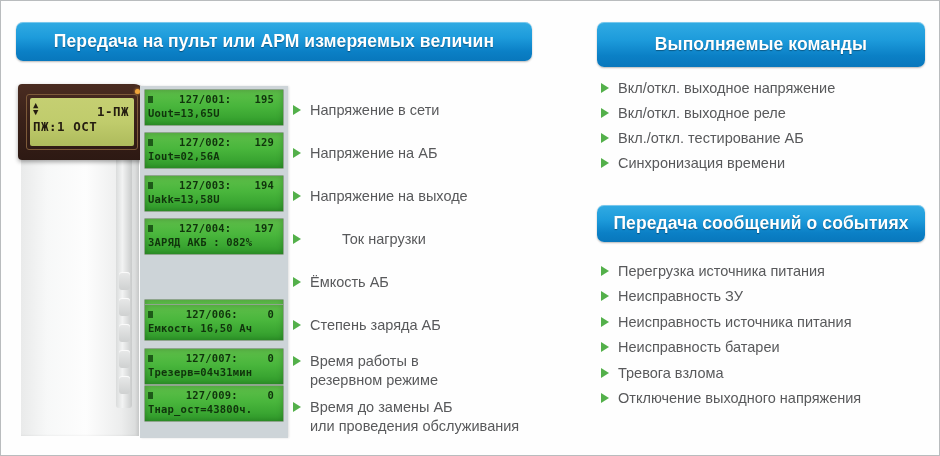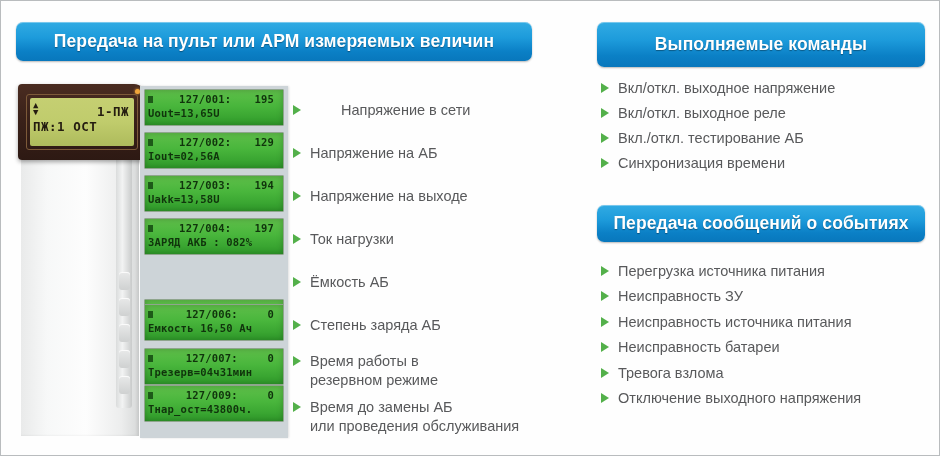--- a/index.html
+++ b/index.html
@@ -320,33 +320,33 @@
         <div class="lcd-top">
           <span class="lcd-dot"></span>
           <span class="lcd-id">127/009:</span>
           <span class="lcd-val">0</span>
         </div>
         <div class="lcd-bot">Тнар_ост=43800ч.</div>
       </div>
     </div>
 
   <div id="measured-labels">
-      <div class="m-item" style="top: 15px; gap: 31px;">
+      <div class="m-item" style="top: 15px;">
         <span class="tri"></span>
         <span class="m-text">Напряжение в сети</span>
       </div>
       <div class="m-item" style="top: 58px;">
         <span class="tri"></span>
         <span class="m-text">Напряжение на АБ</span>
       </div>
       <div class="m-item" style="top: 101px;">
         <span class="tri"></span>
         <span class="m-text">Напряжение на выходе</span>
       </div>
-      <div class="m-item" style="top: 144px;">
+      <div class="m-item" style="top: 144px; gap: 32px;">
         <span class="tri"></span>
         <span class="m-text">Ток нагрузки</span>
       </div>
       <div class="m-item" style="top: 187px;">
         <span class="tri"></span>
         <span class="m-text">Ёмкость АБ</span>
       </div>
       <div class="m-item" style="top: 230px;">
         <span class="tri"></span>
         <span class="m-text">Степень заряда АБ</span>

